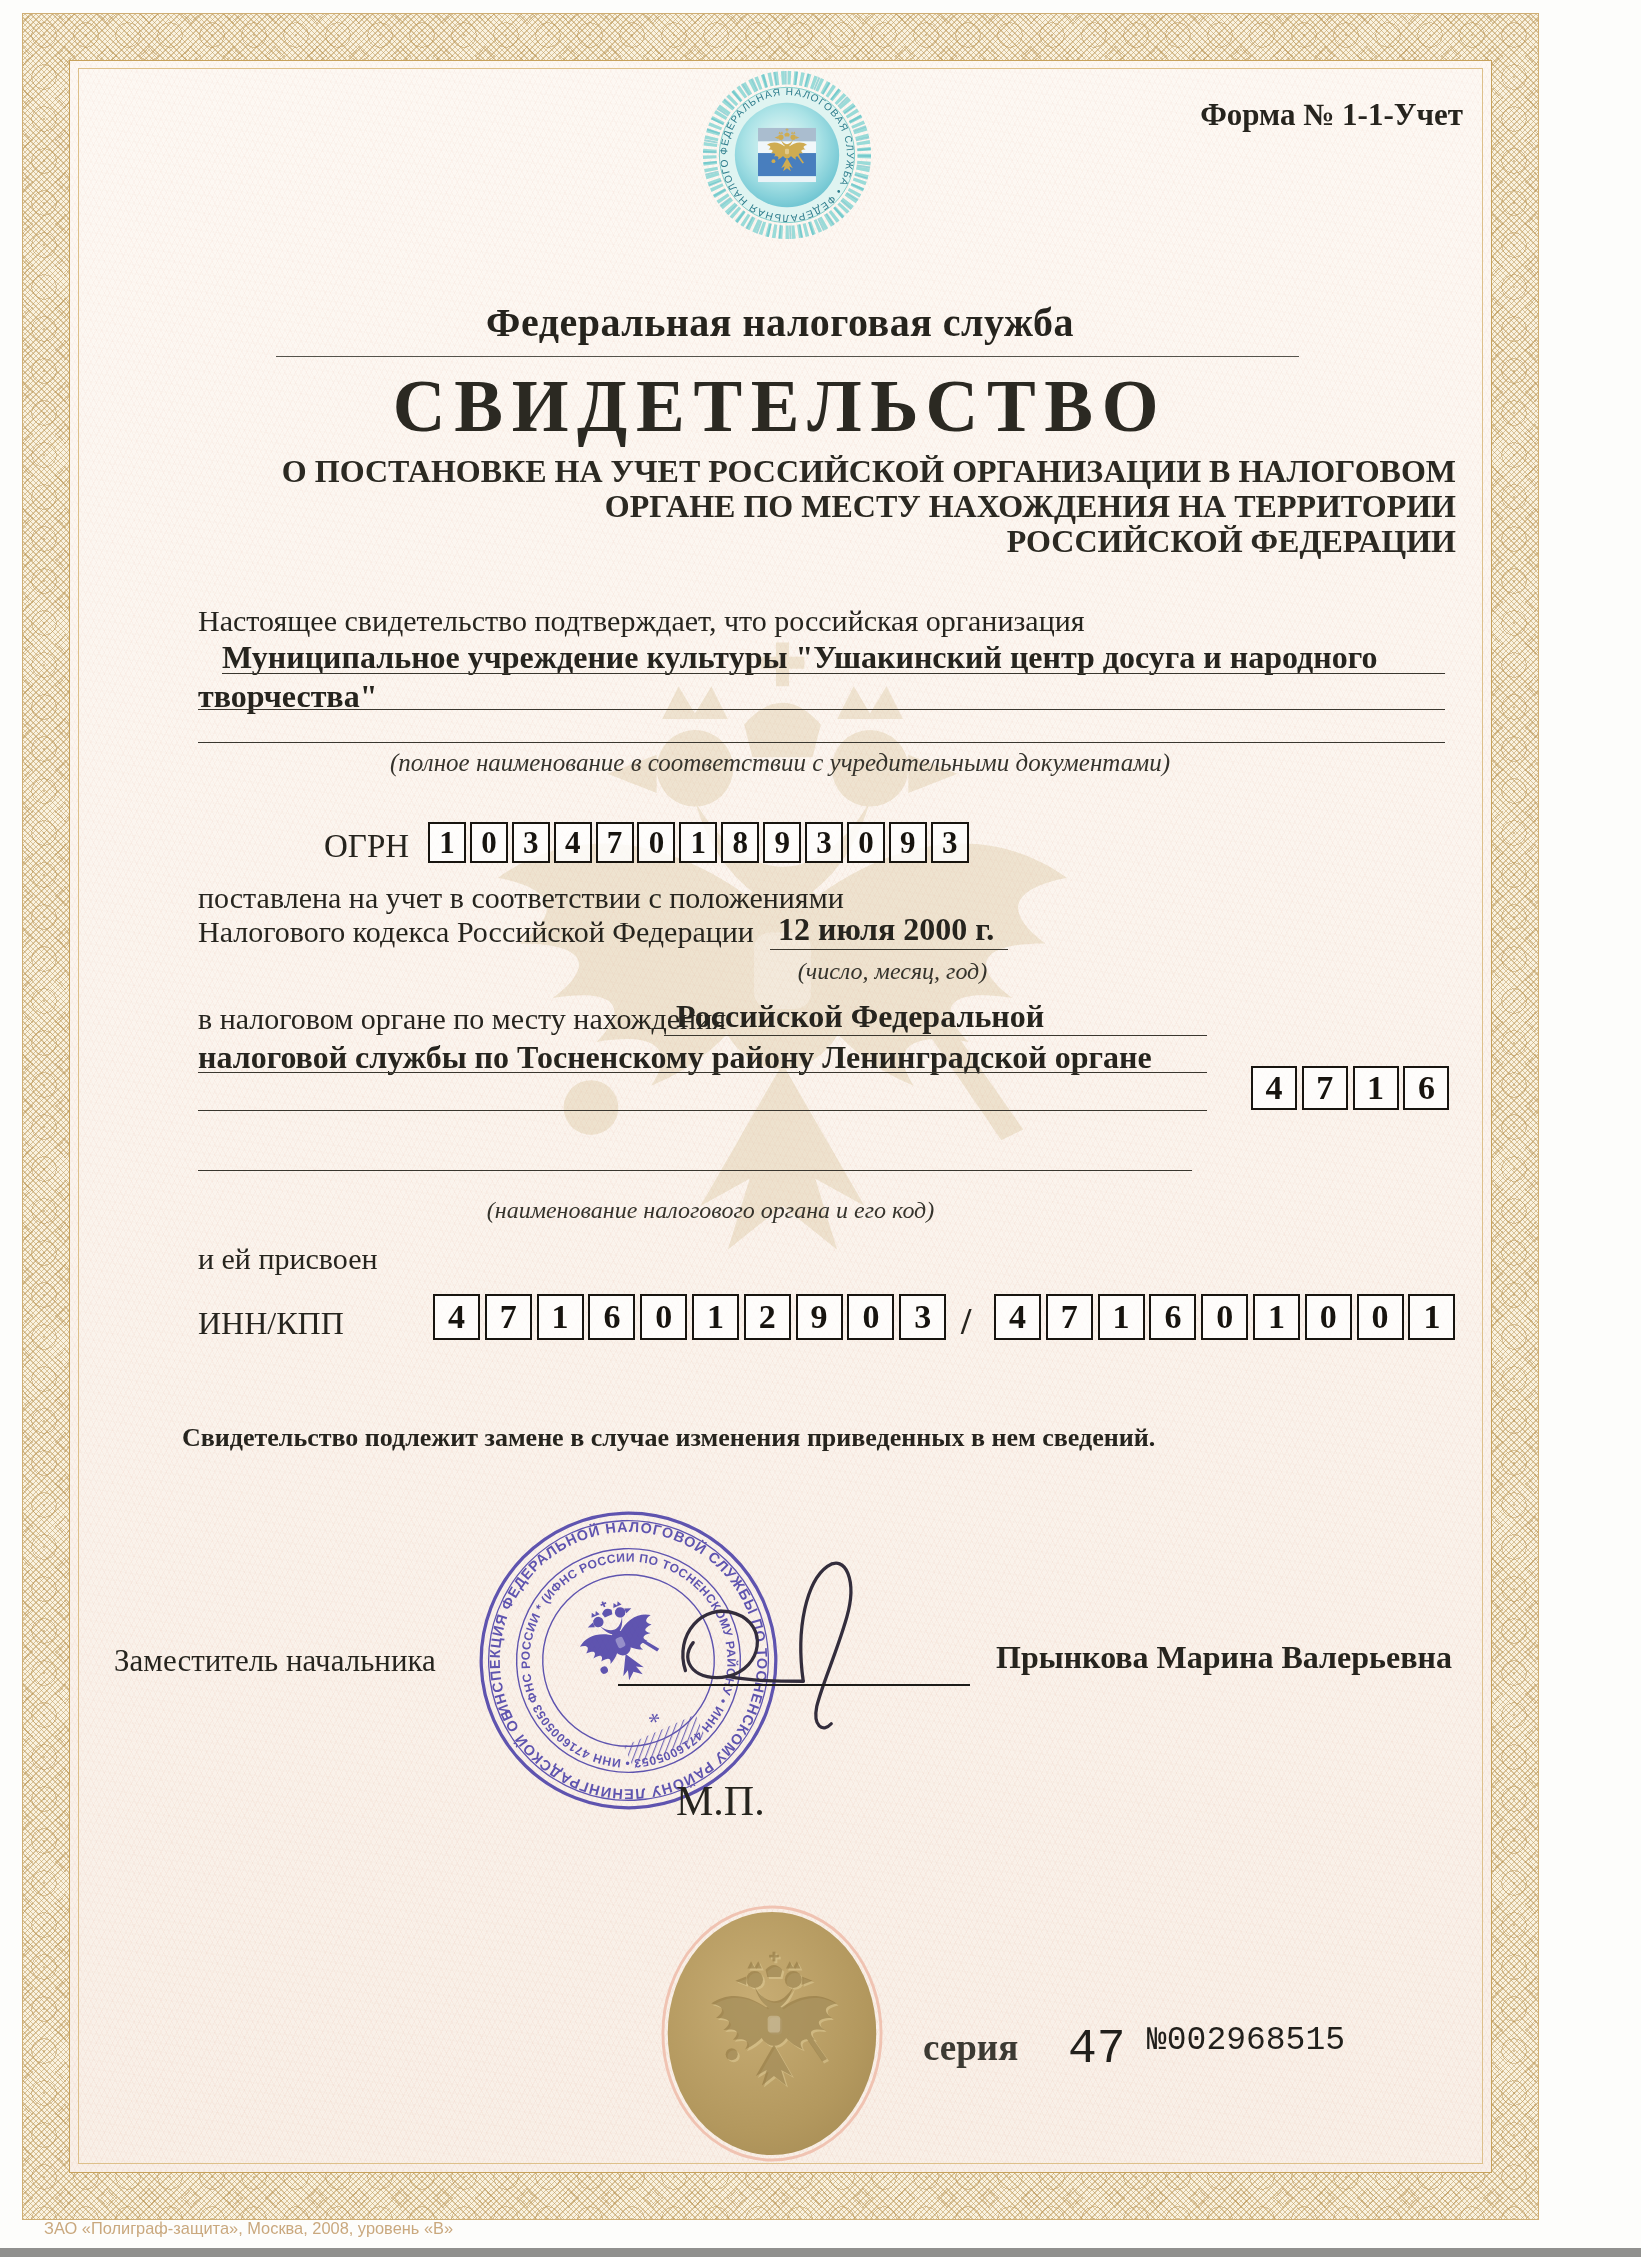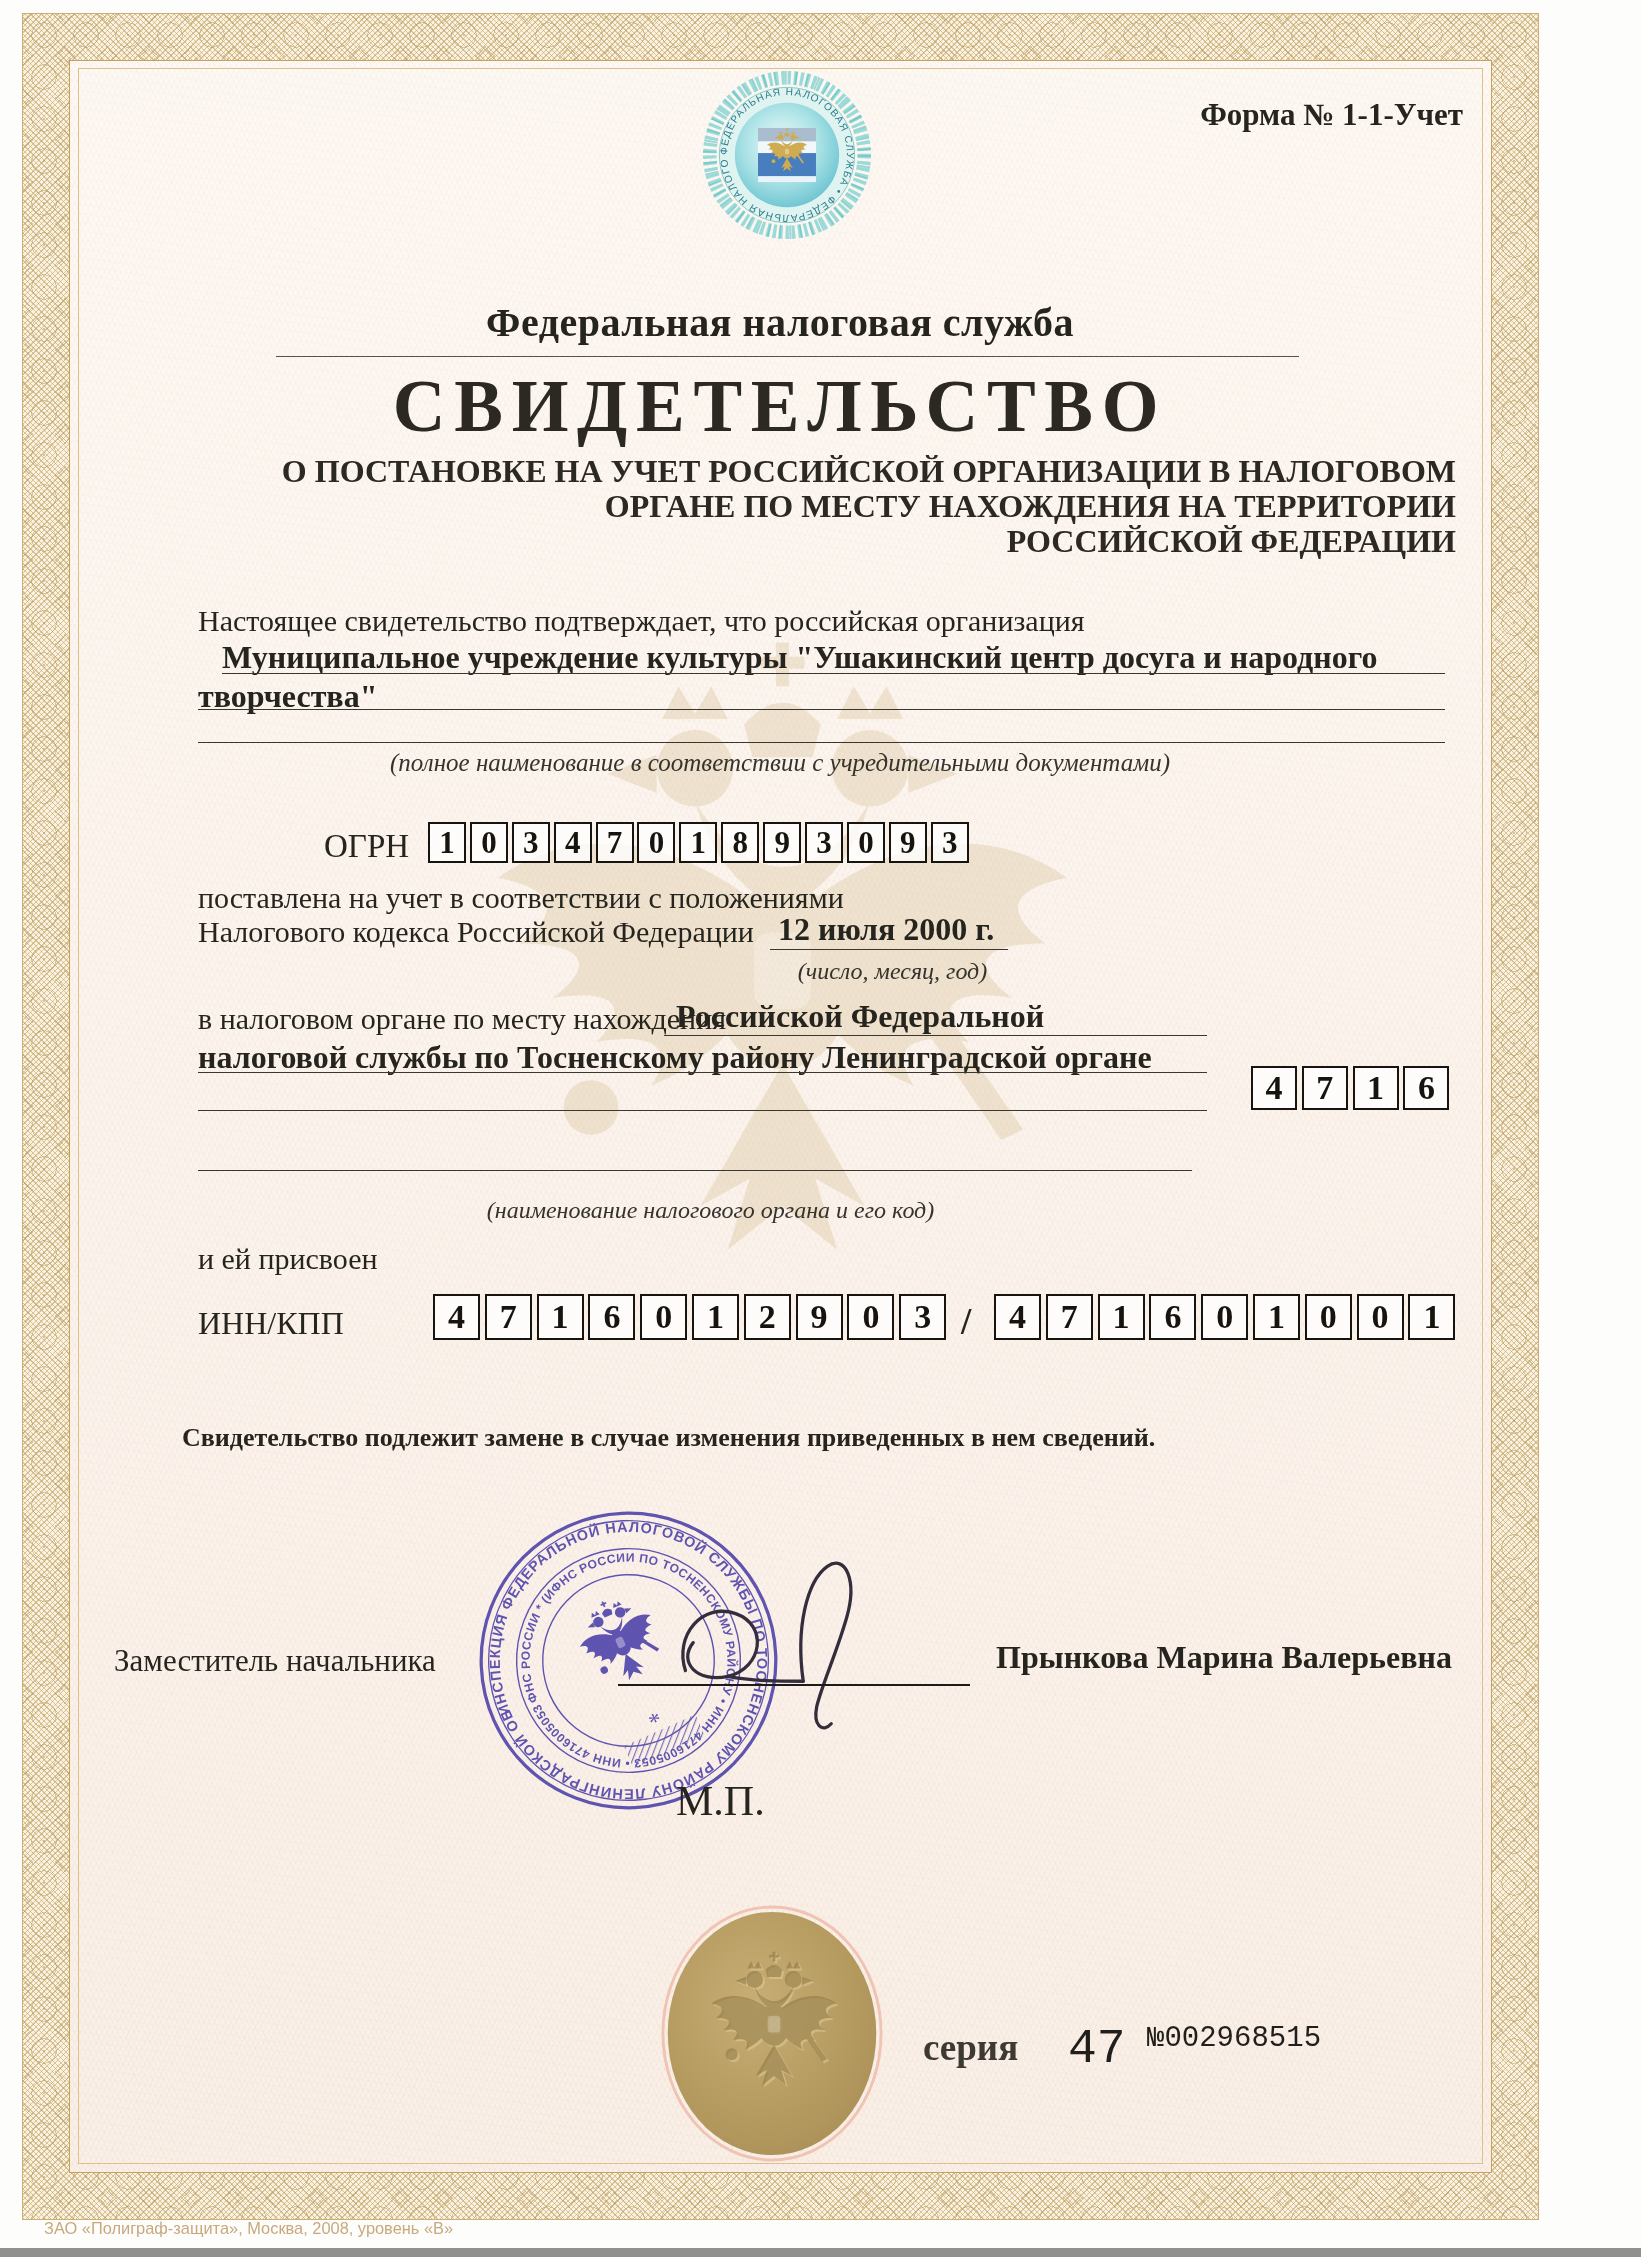--- a/index.html
+++ b/index.html
@@ -249,19 +249,19 @@
     <ellipse cx="115" cy="134" rx="113" ry="131" fill="none" stroke="#f0c3b2" stroke-width="3"></ellipse>
     <ellipse cx="115" cy="134" rx="108" ry="126" fill="url(#sealGrad)"></ellipse>
     <g>
       <use href="#eagle" x="42" y="48" width="150" height="175" style="color:#e2d09c;opacity:.5" transform="translate(2,2)"></use>
       <use href="#eagle" x="42" y="48" width="150" height="175" style="color:#8d7440;opacity:.55"></use>
     </g>
   </svg>
 
   <div class="abs t b" style="left:923px;top:2026px;font-size:37px;color:#3c3a33;">серия</div>
   <div class="abs mono" style="left:1068px;top:2022px;font-size:48px;">47</div>
-  <div class="abs mono" style="left:1147px;top:2022px;font-size:29px;">№002968515</div>
+  <div class="abs mono" style="left:1147px;top:2022px;font-size:33px;">№002968515</div>
 
   <div class="abs" style="left:44px;top:2219px;font-size:16.4px;color:#c9a87e;font-family:'Liberation Sans',sans-serif;">ЗАО «Полиграф-защита», Москва, 2008, уровень «В»</div>
 
   <div id="bottom-strip"></div>
 </div>
 
 
 </body></html>

